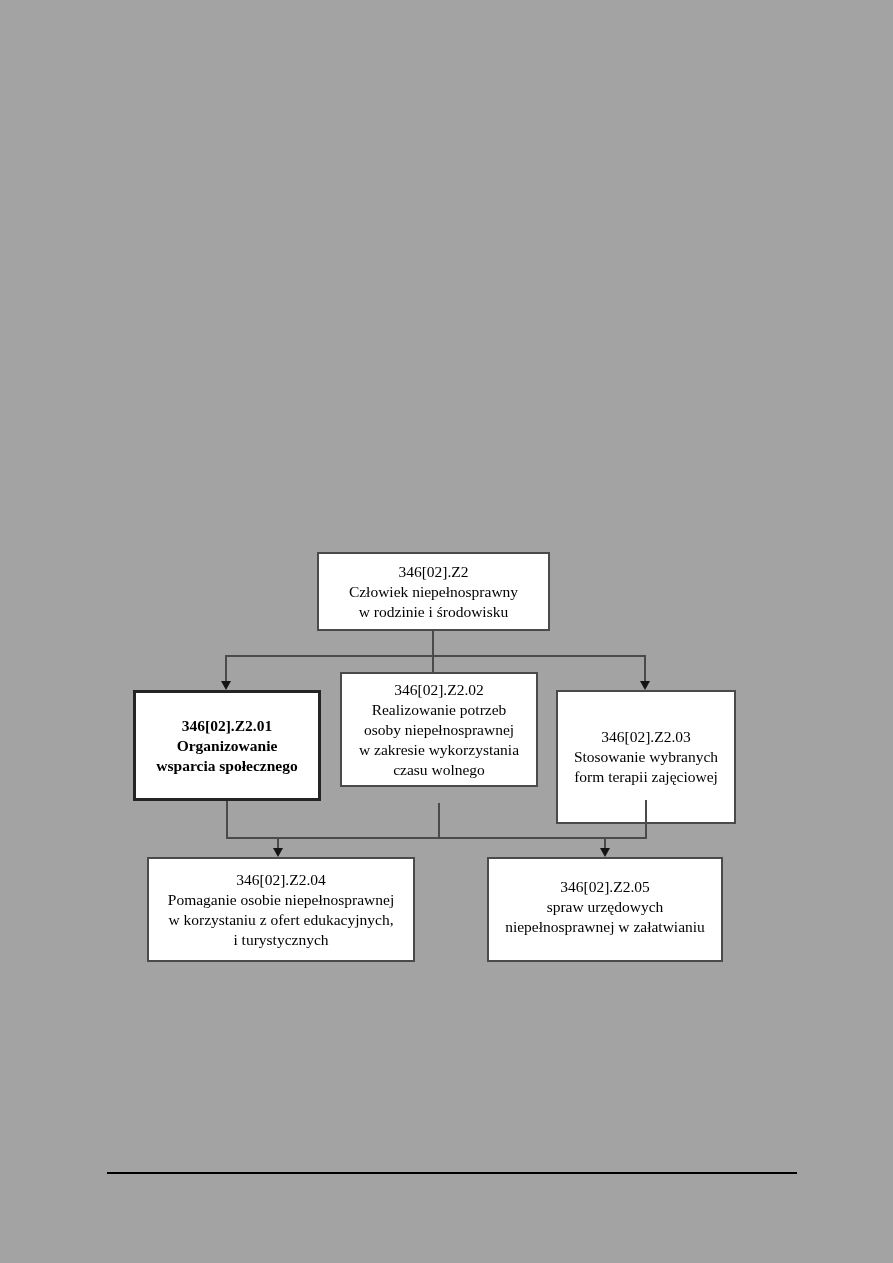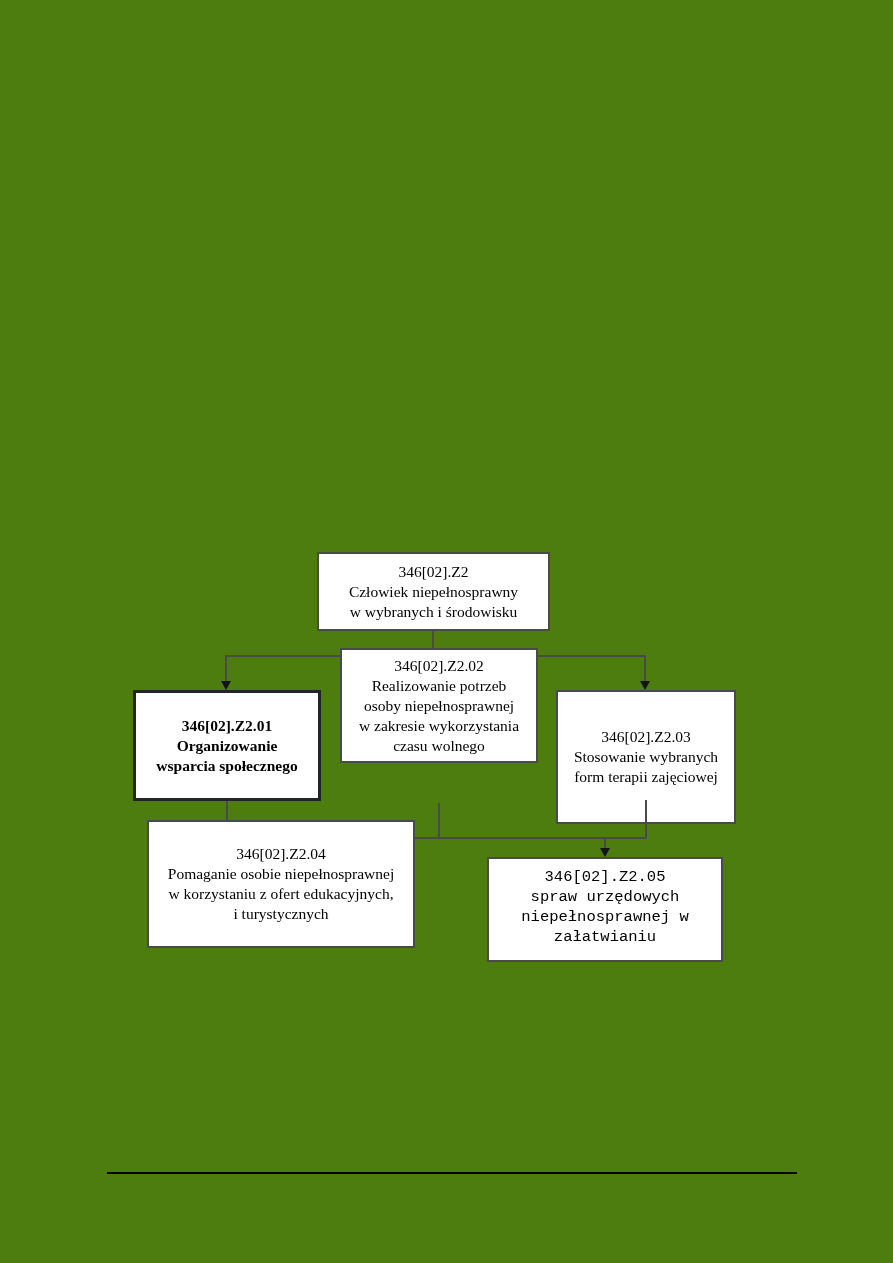--- a/index.html
+++ b/index.html
@@ -1,17 +1,17 @@
 <!DOCTYPE html>
 <html><head>
 <meta charset="utf-8">
 <style>
   html,body{margin:0;padding:0;background:#ffffff;}
   .page{
-    position:relative;width:893px;height:1263px;background:#4d7c0f;
+    position:relative;width:893px;height:1263px;background:#a3a3a3;
     font-family:"Liberation Serif","DejaVu Serif",serif;color:#000000;overflow:hidden;
   }
   .node{
     position:absolute;box-sizing:border-box;background:#ffffff;
     border:2px solid #4a4a4a;
     display:flex;flex-direction:column;justify-content:center;align-items:center;
     text-align:center;font-size:15.5px;line-height:20px;
   }
   .node.emphasis{border:3px solid #242424;font-weight:bold;justify-content:center;}
   .node .tline{width:100%;}
@@ -27,42 +27,42 @@
 </head>
 <body>
 
 <div class="page">
 
   <div>
 
     <div class="node" style="left:317px;top:552px;width:233px;height:79px;">
       <div class="tline">346[02].Z2</div>
       <div class="tline">Człowiek niepełnosprawny</div>
-      <div class="tline">w wybranych i środowisku</div>
+      <div class="tline">w rodzinie i środowisku</div>
     </div>
 
     <div class="vline" style="left:432px;top:631px;height:26px;"></div>
     <div class="hline" style="left:225px;top:655px;width:421px;"></div>
 
     <div class="vline" style="left:225px;top:655px;height:27px;"></div>
     <div class="arrowhead" style="left:221px;top:681px;"></div>
 
     <div class="vline" style="left:432px;top:655px;height:27px;"></div>
     <div class="arrowhead" style="left:428px;top:680px;"></div>
 
     <div class="vline" style="left:644px;top:655px;height:27px;"></div>
     <div class="arrowhead" style="left:640px;top:681px;"></div>
 
     <div class="node emphasis" style="left:133px;top:690px;width:188px;height:111px;">
       <div class="tline">346[02].Z2.01</div>
       <div class="tline">Organizowanie</div>
       <div class="tline">wsparcia społecznego</div>
     </div>
 
-    <div class="node" style="left:340px;top:648px;width:198px;height:115px;">
+    <div class="node" style="left:340px;top:672px;width:198px;height:115px;">
       <div class="tline">346[02].Z2.02</div>
       <div class="tline">Realizowanie potrzeb</div>
       <div class="tline">osoby niepełnosprawnej</div>
       <div class="tline">w zakresie wykorzystania</div>
       <div class="tline">czasu wolnego</div>
     </div>
 
     <div class="node" style="left:556px;top:690px;width:180px;height:134px;">
       <div class="tline">346[02].Z2.03</div>
       <div class="tline">Stosowanie wybranych</div>
@@ -73,28 +73,28 @@
     <div class="vline" style="left:438px;top:803px;height:36px;"></div>
     <div class="vline" style="left:645px;top:800px;height:39px;"></div>
     <div class="hline" style="left:226px;top:837px;width:421px;"></div>
 
     <div class="vline" style="left:277px;top:837px;height:12px;"></div>
     <div class="arrowhead" style="left:273px;top:848px;"></div>
 
     <div class="vline" style="left:604px;top:837px;height:12px;"></div>
     <div class="arrowhead" style="left:600px;top:848px;"></div>
 
-    <div class="node" style="left:147px;top:820px;width:268px;height:128px;">
+    <div class="node" style="left:147px;top:857px;width:268px;height:105px;">
       <div class="tline">346[02].Z2.04</div>
       <div class="tline">Pomaganie osobie niepełnosprawnej</div>
       <div class="tline">w korzystaniu z ofert edukacyjnych,</div>
       <div class="tline">i turystycznych</div>
     </div>
 
-    <div class="node" style="left:487px;top:857px;width:236px;height:105px;padding-bottom:6px;font-family:Liberation Mono, monospace;">
+    <div class="node" style="left:487px;top:857px;width:236px;height:105px;padding-bottom:6px;">
       <div class="tline">346[02].Z2.05</div>
       <div class="tline">spraw urzędowych</div>
       <div class="tline">niepełnosprawnej w załatwianiu</div>
     </div>
 
   </div>
 
   <div class="footer-rule" style="left:107px;top:1172px;width:690px;height:2px;"></div>
 
 </div>

